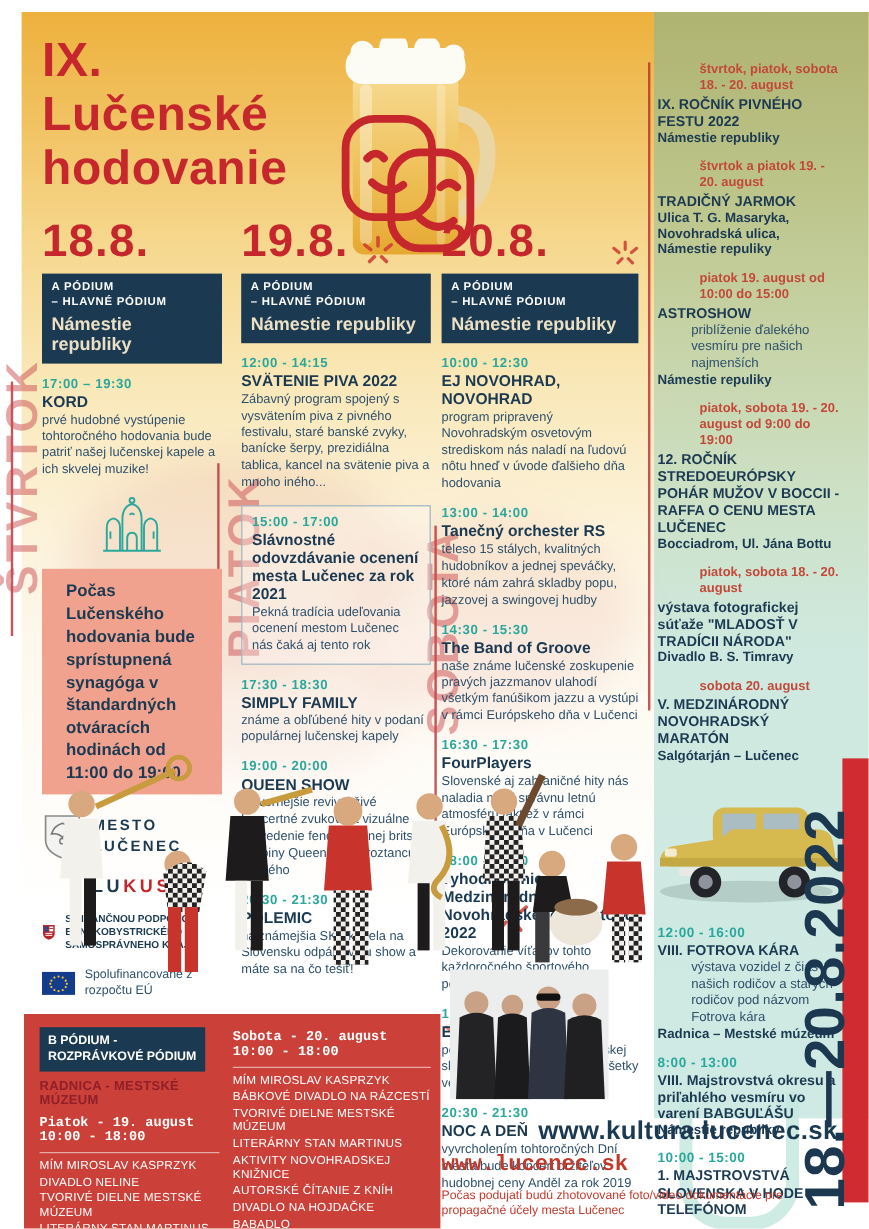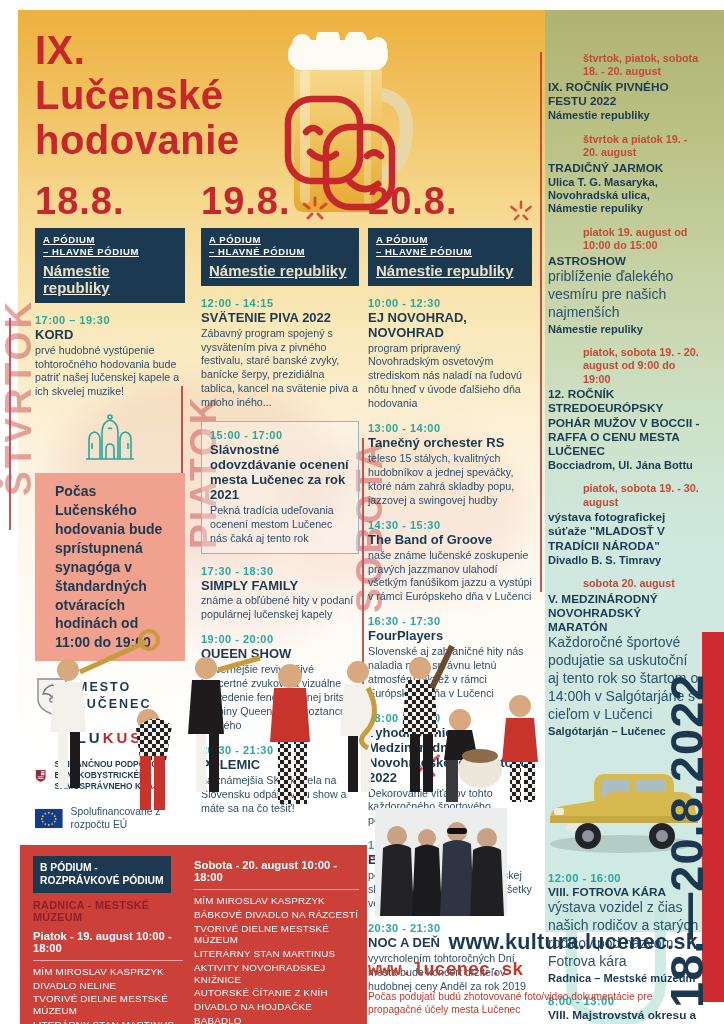--- a/index.html
+++ b/index.html
@@ -14,21 +14,21 @@
   .b3 { left:120px; top:520px; width:200px; height:120px; background:rgba(212,112,96,.08); }
   .wm-mug { position:absolute; left:548px; top:900px; width:78px; height:104px;
     border:11px solid rgba(198,232,224,.85); border-top:none; border-radius:0 0 40px 40px; }
 
   .col { position:absolute; }
   .col-1 { left:35px; top:182px; width:150px; }
   .col-2 { left:201px; top:182px; width:158px; }
   .col-3 { left:368px; top:182px; width:164px; }
 
   .date { font-size:38px; font-weight:bold; color:#c5272d; letter-spacing:1px; line-height:1; margin:0 0 8px 0; }
-  .stagebox { background:#1b3a52; color:#fff; padding:6px 8px 7px;text-decoration:underline; }
+  .stagebox { background:#1b3a52; color:#fff; padding:6px 8px 7px; }
   .stagebox .l1 { font-size:9.5px; font-weight:bold; letter-spacing:.6px; line-height:1.3; }
   .stagebox .venue { font-size:15px; font-weight:bold; color:#ece0c4; margin-top:3px; }
 
   .event { margin-top:11px; }
   .event .time { font-size:11px; font-weight:bold; color:#2aa89c; letter-spacing:.5px; }
   .event .etitle { font-size:13px; font-weight:bold; color:#1b3a52; margin:2px 0 1px; line-height:1.15; }
   .event .desc { font-size:10.7px; color:#2e506b; line-height:1.3; }
   .event.boxed { border:1px solid #9eb4c0; padding:7px 8px; background:rgba(255,255,255,.3); }
 
   .syn-icon { margin:14px auto 4px; width:52px; }
@@ -40,41 +40,41 @@
   .lukus { font-size:15px; font-weight:bold; letter-spacing:3px; text-align:center; margin-top:14px; }
   .lukus .p1 { color:#1b3a52; } .lukus .p2 { color:#c5272d; }
   .bbsk-txt { font-size:8.4px; font-weight:bold; color:#1b3a52; line-height:1.3; }
   .eu-txt { font-size:10.3px; color:#2e506b; line-height:1.3; }
 
   .sidebar { position:absolute; left:548px; top:42px; width:152px; }
   .sb-header { display:inline-block; background:#1b3a52; color:#fff; font-size:10.4px; font-weight:bold; padding:6px 8px; letter-spacing:.4px; }
   .sb-item { margin-top:10px; }
   .sb-when { font-size:10.8px; font-weight:bold; color:#c2493a; line-height:1.25;margin-left:35px; }
   .sb-title { font-size:11.8px; font-weight:bold; color:#1b3a52; line-height:1.2; margin-top:1px; }
-  .sb-desc { font-size:14px; color:#2e506b; line-height:1.28; }
+  .sb-desc { font-size:11px; color:#2e506b; line-height:1.28;margin-left:28px; }
   .sb-venue { font-size:11.1px; font-weight:bold; color:#1b3a52; margin-top:1px; line-height:1.2; }
   .sb-time { font-size:11.3px; font-weight:bold; color:#2aa89c; letter-spacing:.4px; }
   .car { margin:8px 0 0 -4px; }
 
   .vday { position:absolute; transform-origin:0 0; transform:rotate(-90deg); font-weight:bold; font-size:37px;
     letter-spacing:3px; color:rgba(203,77,82,.5); white-space:nowrap; }
   .vdate { position:absolute; left:659px; top:1008px; transform-origin:0 0; transform:rotate(-90deg);
     font-size:47px; font-weight:bold; color:#1c3850; letter-spacing:1px; white-space:nowrap; z-index:6; }
   .rstripe { position:absolute; left:702px; top:632px; width:22px; height:370px; background:#cf2b30; z-index:5; }
   .vline { position:absolute; width:2px; background:rgba(186,44,48,.8); }
 
   .band1 { position:absolute; left:28px; top:628px; width:520px; height:210px; }
   .band2 { position:absolute; left:375px; top:808px; width:132px; height:108px; background:#eaeaea; }
 
   .stage-b { position:absolute; left:20px; top:845px; width:347px; height:179px; background:#cb4038; overflow:hidden; }
   .sbcol-left { position:absolute; left:13px; top:11px; width:150px; }
   .sbcol-right { position:absolute; left:174px; top:7px; width:165px; }
   .b-label { background:#1b3a52; color:#fff; font-size:10.3px; font-weight:bold; padding:5px 7px; display:inline-block; line-height:1.3; }
   .b-venue { color:#8f1f28; font-weight:bold; font-size:10.8px; margin-top:6px; letter-spacing:.3px; }
-  .b-day { color:#fff; font-weight:bold; font-size:11.3px; margin-top:7px; }
+  .b-day { color:#fff; font-weight:bold; font-size:11.3px; margin-top:7px;font-family:Liberation Mono, monospace; }
   .b-hr { border:none; border-top:1px solid rgba(255,255,255,.55); margin:6px 0 5px; }
   .b-list { list-style:none; margin:0; padding:0; color:#fff; font-size:9.8px; line-height:1.2; letter-spacing:.2px; }
   .b-list li { margin-top:2px; }
 
   .footer { position:absolute; left:368px; top:930px; width:330px; }
   .url1 { font-size:21.5px; font-weight:bold; color:#1b3a52; letter-spacing:.3px; cursor:pointer;text-align:right; }
   .url2 { font-size:18.5px; font-weight:bold; color:#c0392b; margin-top:5px; cursor:pointer;font-family:Liberation Mono, monospace; }
   .discl { font-size:10.2px; color:#c0392b; line-height:1.32; margin-top:9px; width:290px; }
 
   .title { position:absolute; left:35px; top:28px; font-size:40px; font-weight:bold; color:#c5272d; line-height:1.13; letter-spacing:.5px; }
@@ -344,28 +344,27 @@
       <div class="sb-title">ASTROSHOW</div>
       <div class="sb-desc">priblíženie ďalekého vesmíru pre našich najmenších</div>
       <div class="sb-venue">Námestie repuliky</div>
     </div>
     <div class="sb-item">
       <div class="sb-when">piatok, sobota 19. - 20. august od 9:00 do 19:00</div>
       <div class="sb-title">12. ROČNÍK STREDOEURÓPSKY POHÁR MUŽOV V BOCCII - RAFFA O CENU MESTA LUČENEC</div>
       <div class="sb-venue">Bocciadrom, Ul. Jána Bottu</div>
     </div>
     <div class="sb-item">
-      <div class="sb-when">piatok, sobota 19. - 30. august</div>
+      <div class="sb-when">piatok, sobota 18. - 20. august</div>
       <div class="sb-title">výstava fotografickej súťaže "MLADOSŤ V TRADÍCII NÁRODA"</div>
       <div class="sb-venue">Divadlo B. S. Timravy</div>
     </div>
     <div class="sb-item">
       <div class="sb-when">sobota 20. august</div>
       <div class="sb-title">V. MEDZINÁRODNÝ NOVOHRADSKÝ MARATÓN</div>
-      <div class="sb-desc">Každoročné športové podujatie sa uskutoční aj tento rok so štartom o 14:00h v Salgótarjáne s cieľom v Lučenci</div>
       <div class="sb-venue">Salgótarján – Lučenec</div>
     </div>
 
     
     <svg class="car" width="156" height="112" viewBox="0 0 156 112">
       <ellipse cx="78" cy="98" rx="72" ry="9" fill="rgba(60,80,70,.18)"></ellipse>
       <rect x="50" y="28" width="80" height="34" rx="10" fill="#d6b94f"></rect>
       <rect x="58" y="33" width="28" height="22" fill="#a9bdc2"></rect>
       <rect x="92" y="33" width="30" height="22" fill="#a9bdc2"></rect>
       <path d="M6 74 q0 -12 12 -14 l32 -5 q6 -1 10 -4 l6 -5 h70 q12 0 14 10 l2 12 q1 9 -8 9 H14 q-8 0 -8 -9 Z" fill="#d6b94f"></path>

